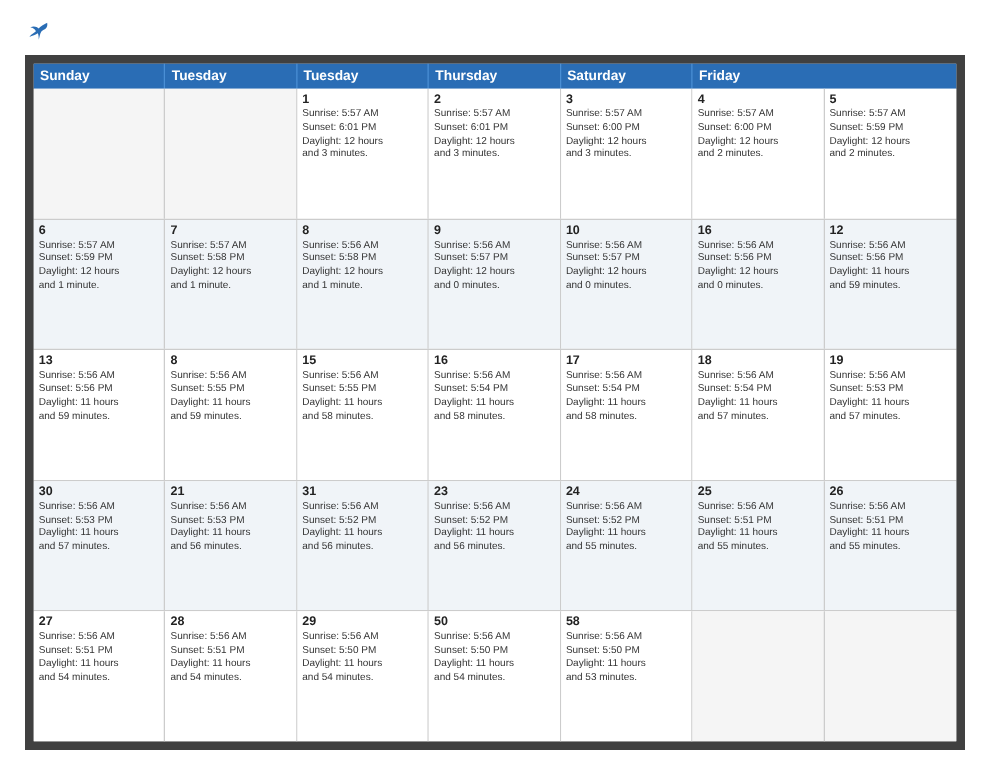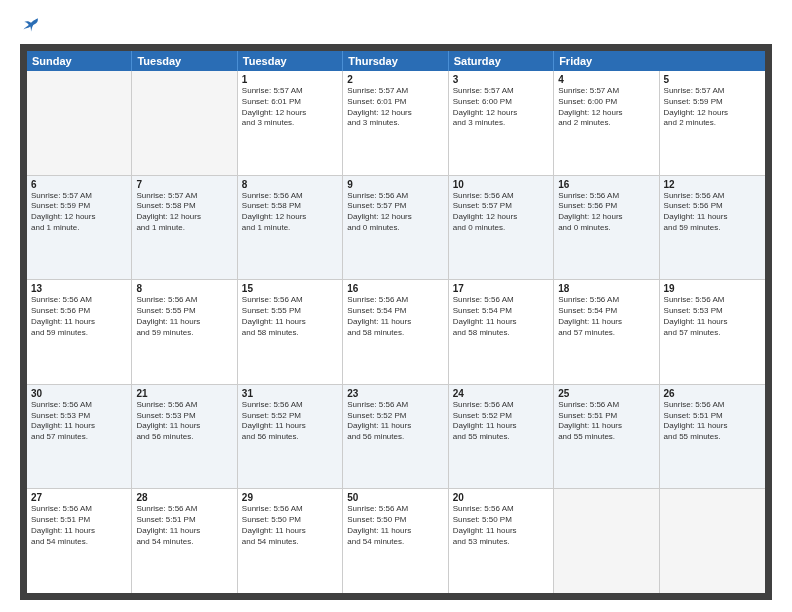--- a/index.html
+++ b/index.html
@@ -266,21 +266,21 @@
           </div>
           <div class="cal-cell">
             <span class="day-num">29</span>
             <div class="cell-text">Sunrise: 5:56 AM<br>Sunset: 5:50 PM<br>Daylight: 11 hours<br>and 54 minutes.</div>
           </div>
           <div class="cal-cell">
             <span class="day-num">50</span>
             <div class="cell-text">Sunrise: 5:56 AM<br>Sunset: 5:50 PM<br>Daylight: 11 hours<br>and 54 minutes.</div>
           </div>
           <div class="cal-cell">
-            <span class="day-num">20</span>
+            <span class="day-num">58</span>
             <div class="cell-text">Sunrise: 5:56 AM<br>Sunset: 5:50 PM<br>Daylight: 11 hours<br>and 53 minutes.</div>
           </div>
           <div class="cal-cell empty"></div>
           <div class="cal-cell empty"></div>
         </div>
       </div>
   </div>
 </div>
 
 </body></html>

